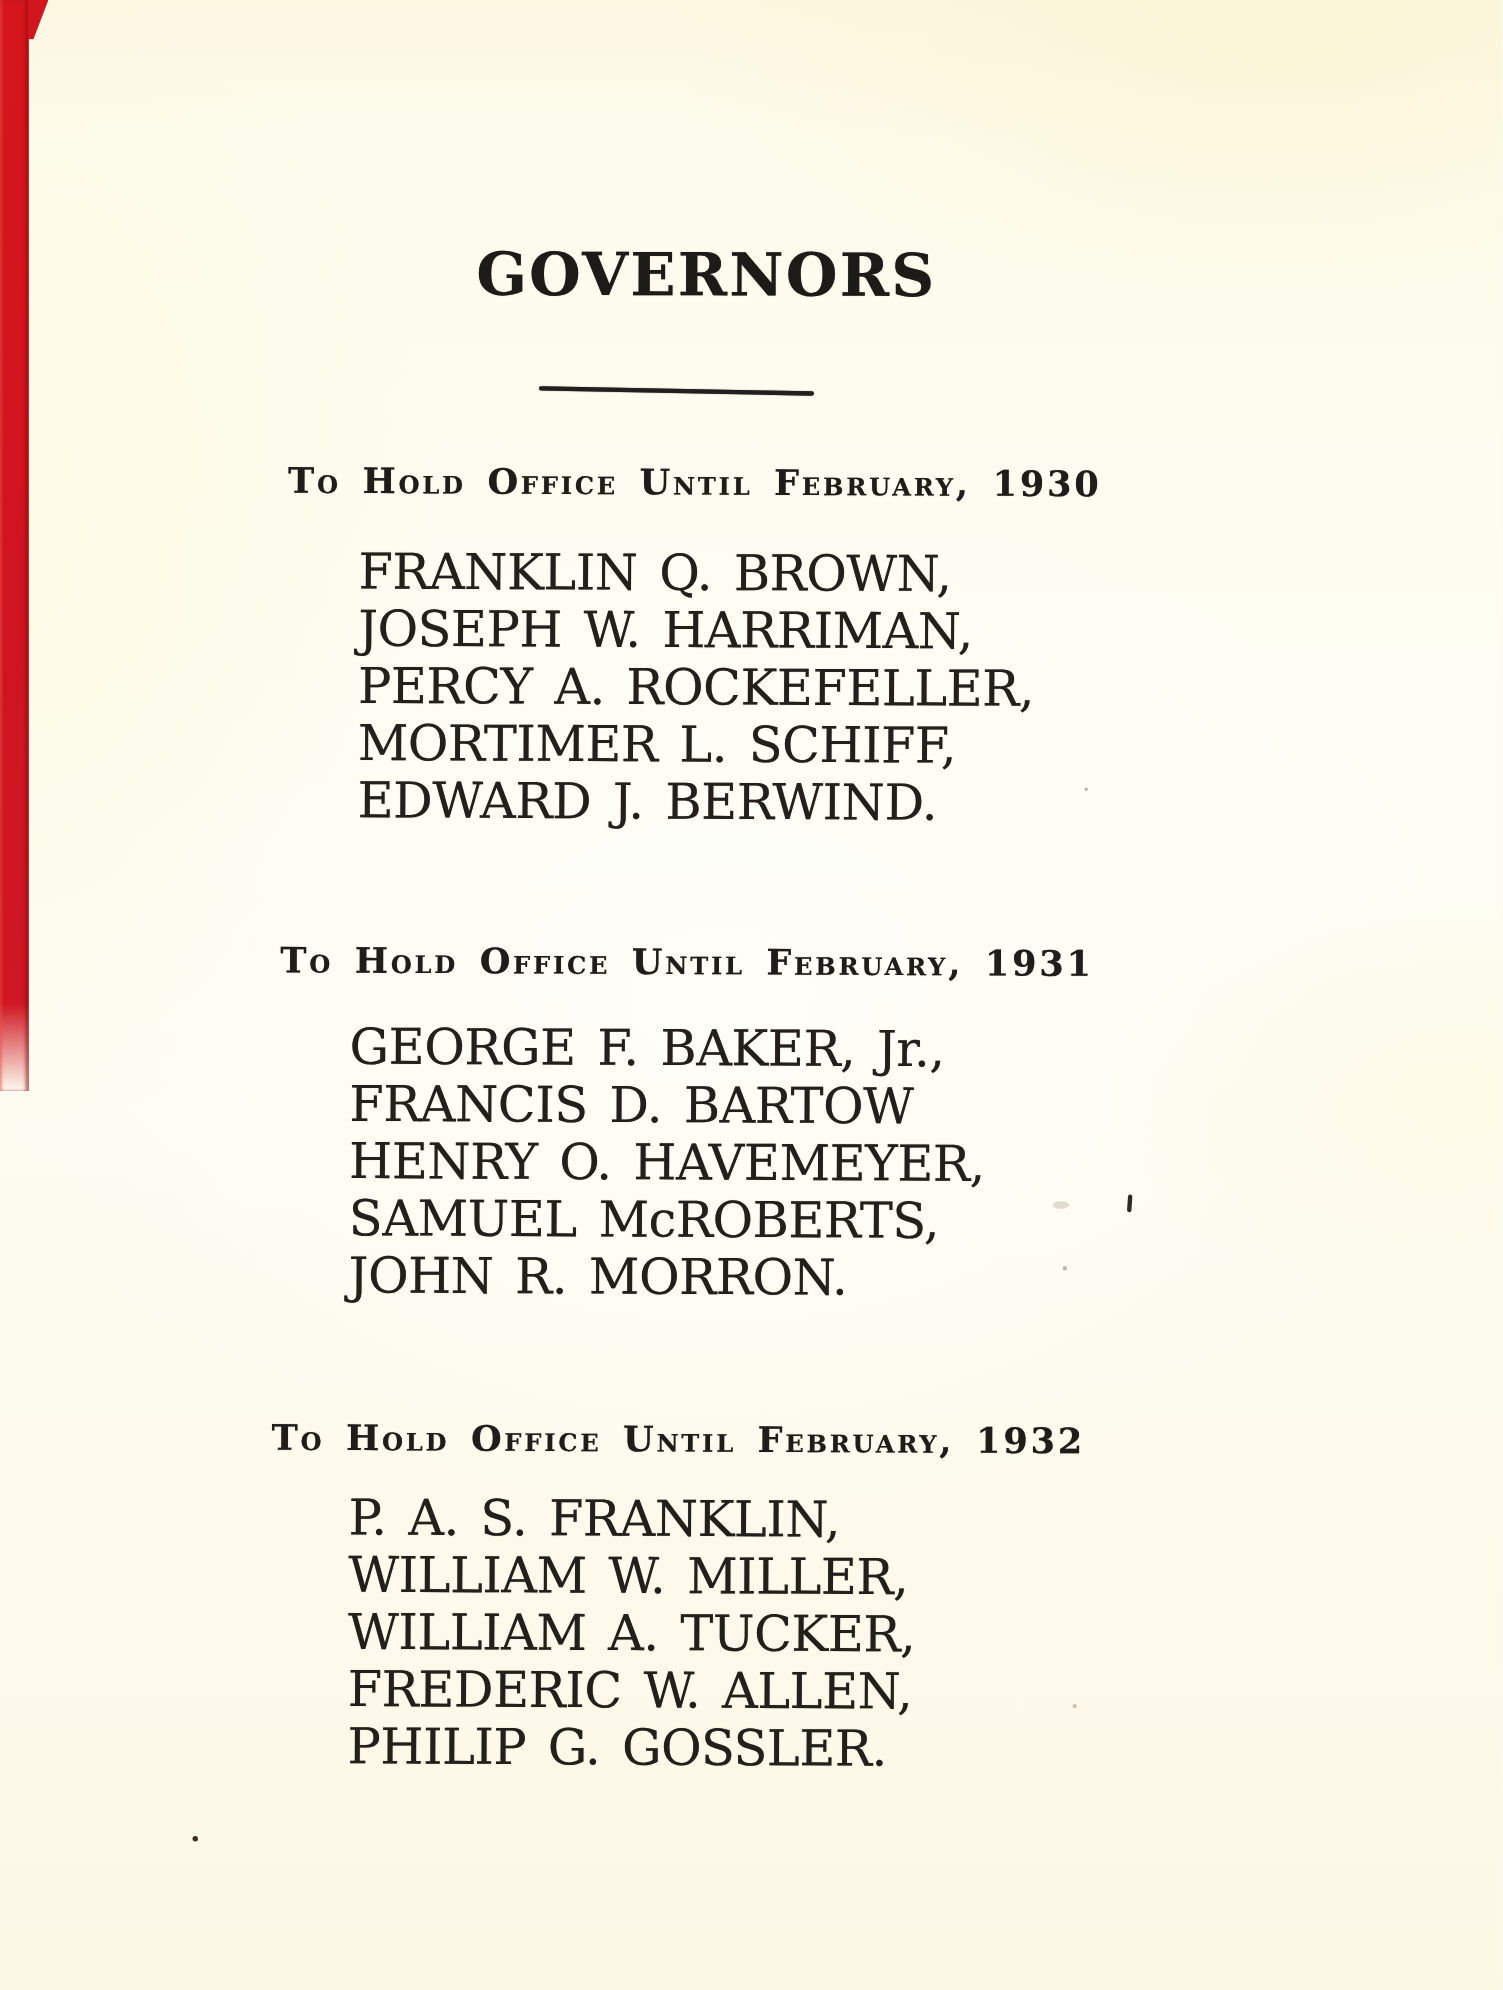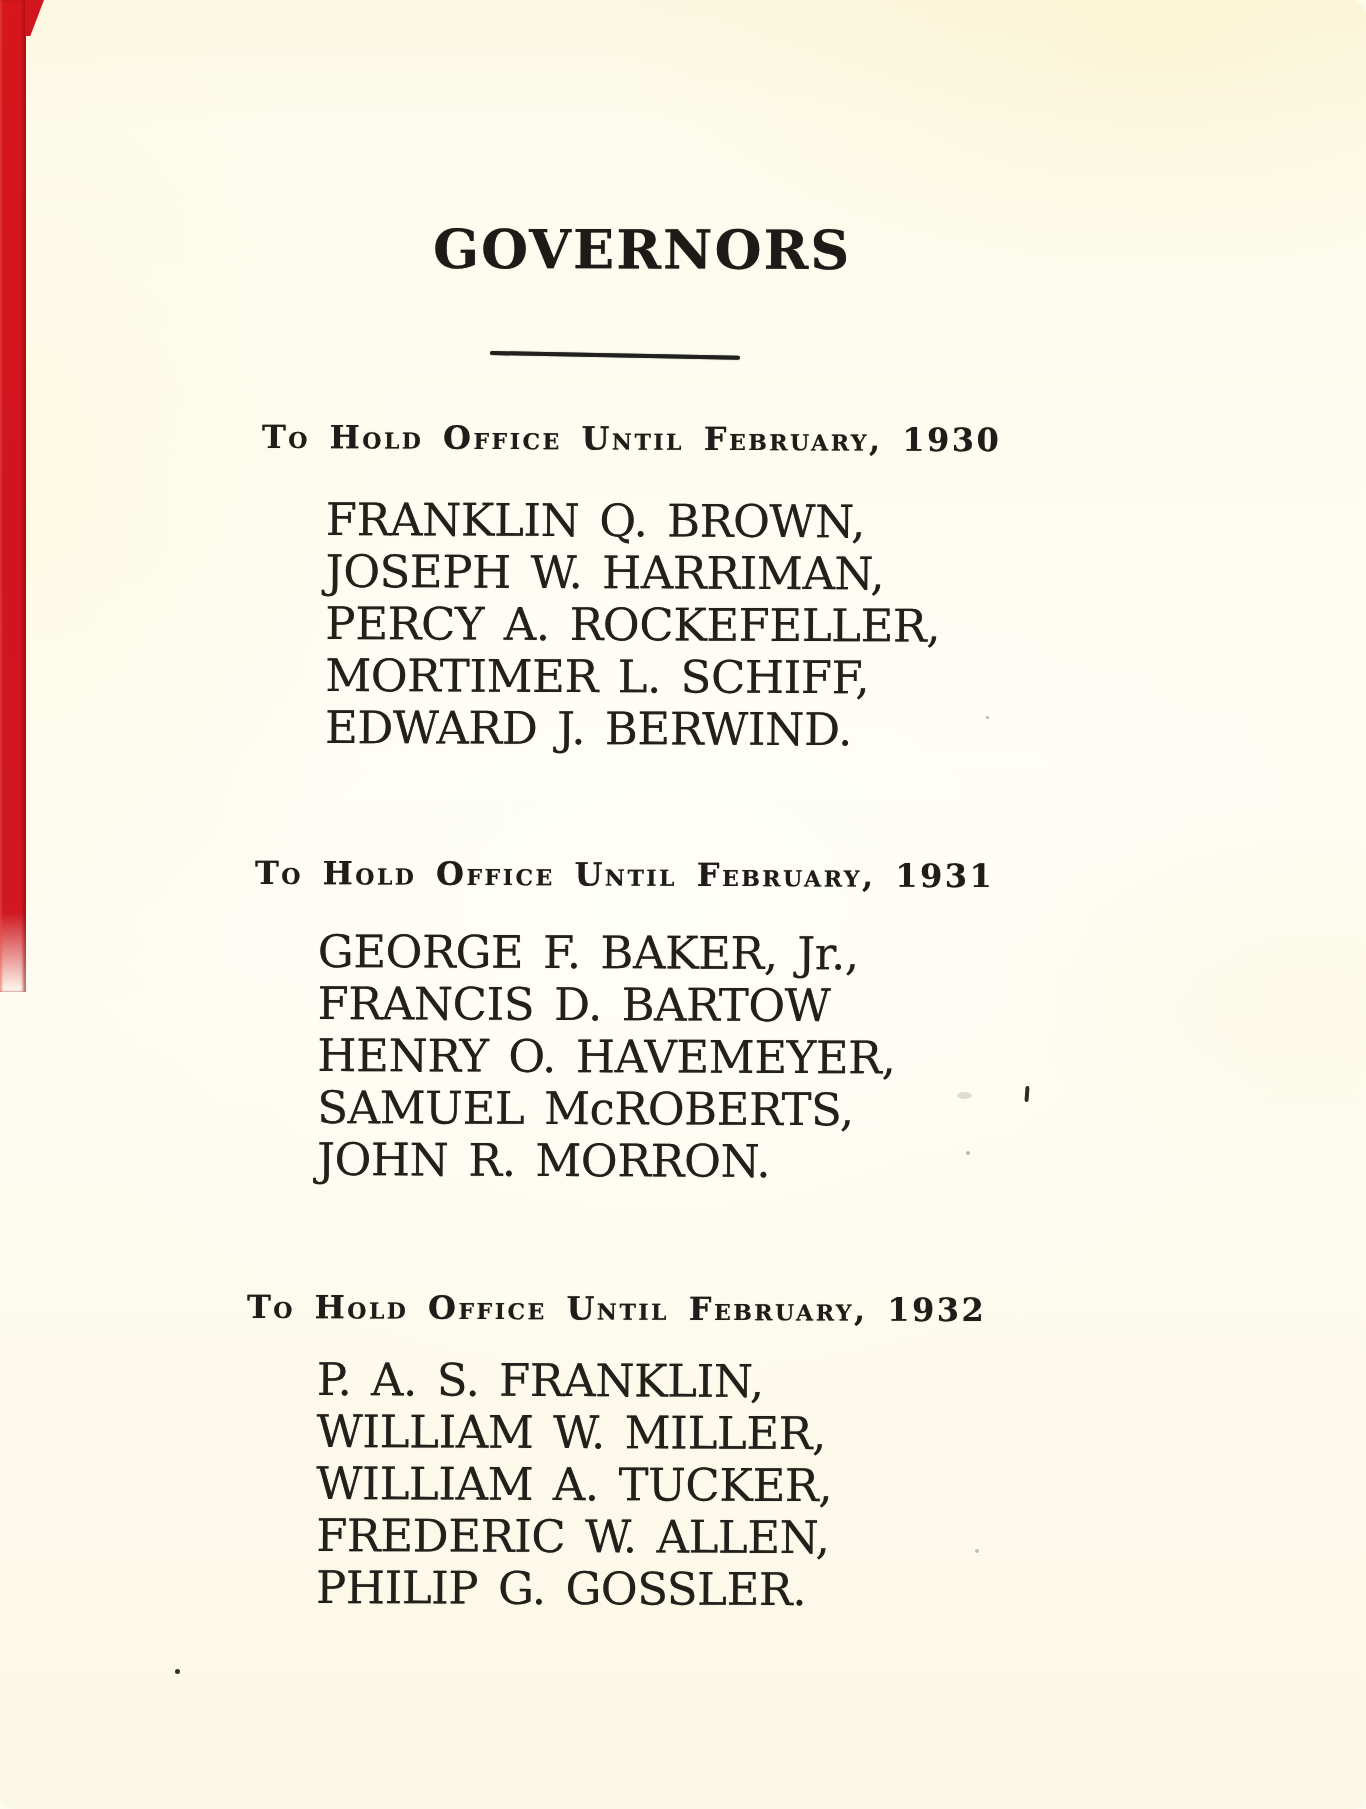--- a/index.html
+++ b/index.html
@@ -10,21 +10,20 @@
   }
   .page{
     position:relative;width:1366px;height:1809px;
     background:
       radial-gradient(ellipse 900px 450px at 85% 2%, rgba(250,243,203,.55), transparent 62%),
       radial-gradient(ellipse 650px 900px at 1% 28%, rgba(252,246,212,.45), transparent 60%),
       radial-gradient(ellipse 500px 300px at 96% 55%, rgba(251,245,210,.35), transparent 65%),
       radial-gradient(ellipse 1000px 700px at 48% 50%, rgba(255,255,252,.65), transparent 70%),
       linear-gradient(180deg,#fbf7e1 0%,#fdfbec 7%,#fefdf4 42%,#fdfaec 78%,#fbf8e6 100%);
     color:#24211d;
-    border-radius:15px;
   }
   .txt{position:absolute;white-space:nowrap;text-shadow:0 0 .7px rgba(42,38,32,.65);}
   .title{
     left:433px;top:222px;
     font-size:54px;line-height:54px;letter-spacing:2px;font-weight:600;
     color:#1d1b18;transform:rotate(.15deg);transform-origin:left top;
   }
   .rule{
     position:absolute;left:490px;top:351px;width:250px;height:4px;
     background:#20201e;border-radius:2px;transform:rotate(1.1deg);transform-origin:left center;

